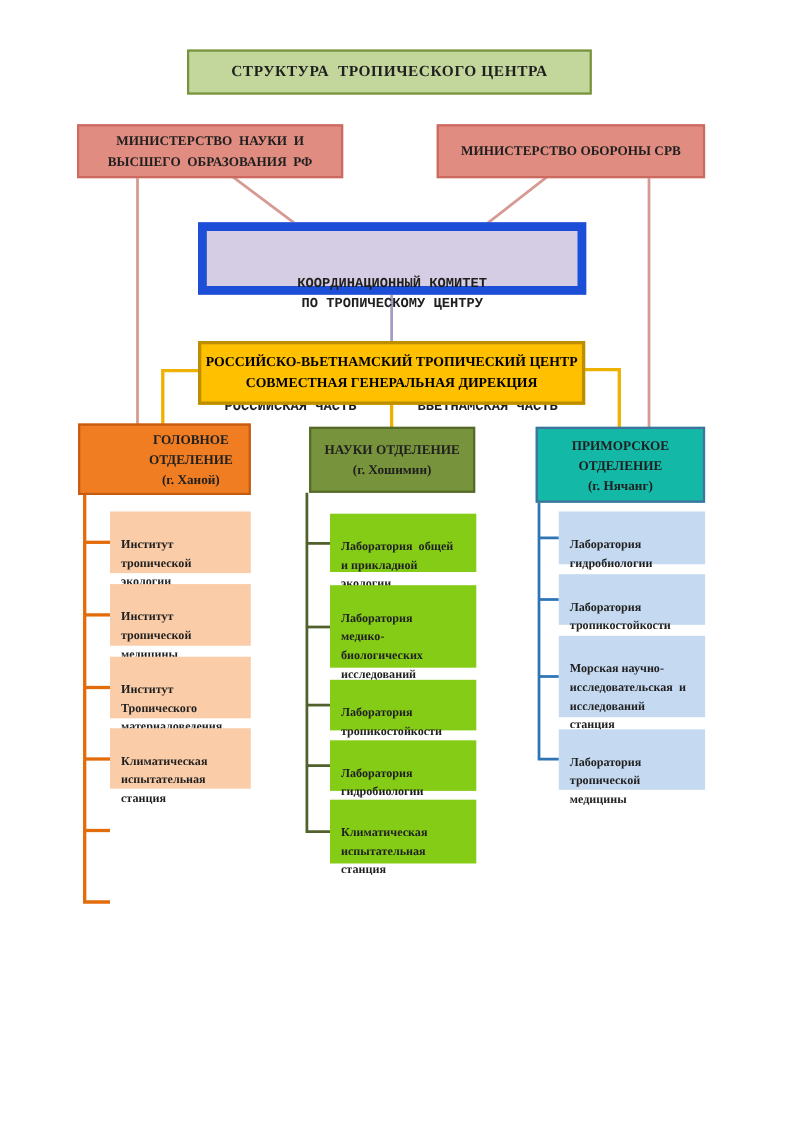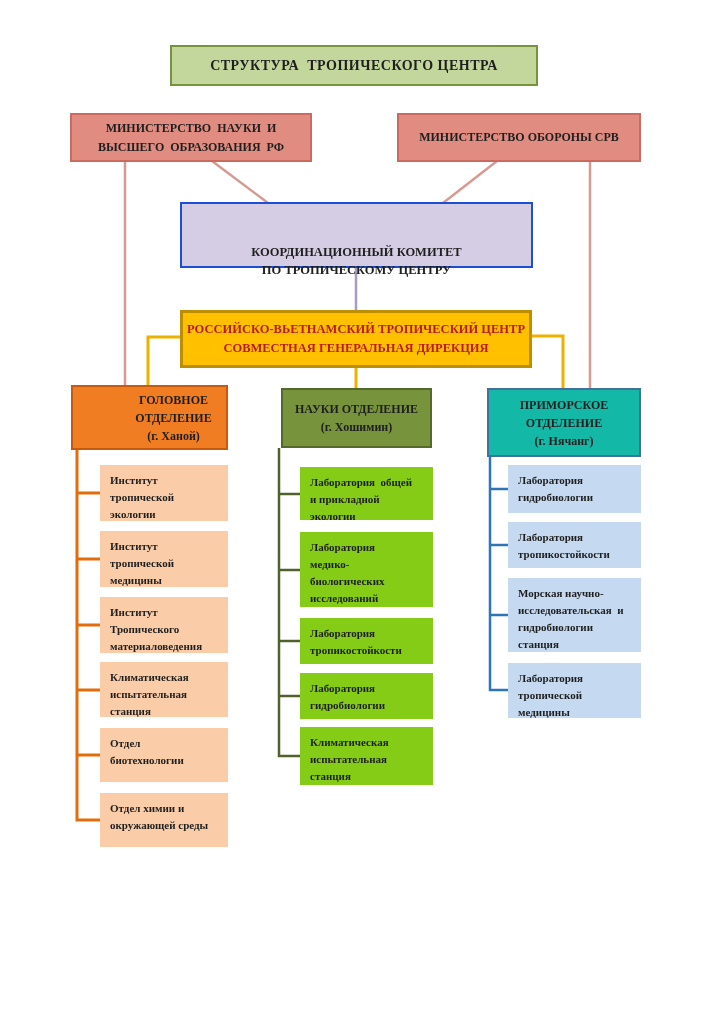--- a/index.html
+++ b/index.html
@@ -32,48 +32,48 @@
 
   .ministry {
     background:#E18C80; border:2px solid #CD6A60;
     font-size:12px; line-height:19px;
   }
   .ministry-left  { left:70px;  top:113px; width:242px; height:49px; }
   .ministry-right { left:397px; top:113px; width:244px; height:49px; }
 
   .committee {
     left:180px; top:202px; width:353px; height:66px;
-    background:#D5CDE3; border:2px solid #1d4ed8;
-    display:block; text-align:center;
+    background:#D5CDE3; border:8px solid #1d4ed8;
+    display:block; text-align:center;font-family:Liberation Mono, monospace;
   }
   .committee-title { font-size:12.5px; line-height:18px; padding-top:3px; white-space:pre-wrap; }
   .committee-divider { height:2px; background:#111111; margin-top:2px; }
   .committee-parts {
     display:flex; justify-content:space-between;
     padding:2px 18px 0 16px; font-size:12.5px;
   }
 
   .directorate {
     left:180px; top:310px; width:352px; height:58px;
     background:#FFC000; border:3px solid #BD8E00;
-    font-size:12.5px; line-height:19px; color:#b91c1c;
+    font-size:12.5px; line-height:19px; color:#000000;
   }
 
   .branch-head { font-size:12px; line-height:18px; }
   .branch-head-hanoi   { left:71px;  top:385px; width:157px; height:65px; background:#F07D22; border:2px solid #C55A11;padding-left:48px; }
   .branch-head-south   { left:281px; top:388px; width:151px; height:60px; background:#77933C; border:2px solid #55692A; }
   .branch-head-coastal { left:487px; top:388px; width:154px; height:69px; background:#14b8a6; border:2px solid #41719C; }
 
   .u {
     position:absolute;
     box-sizing:border-box;
     font-weight:bold;
     white-space:pre-wrap;
     font-size:11px; line-height:17px;
-    padding:7px 4px 0 10px;
+    padding:22px 4px 0 10px;
     text-align:left;
   }
   .u-left  { background:#FACDA8; left:100px; width:128px; }
   .u-mid   { background:#84cc16; left:300px; width:133px; }
   .u-right { background:#C5D9F1; left:508px; width:133px; }
 
   .lc1{top:465px;height:56px} .lc2{top:531px;height:56px} .lc3{top:597px;height:56px}
   .lc4{top:662px;height:55px} .lc5{top:728px;height:54px} .lc6{top:793px;height:54px}
   .mc1{top:467px;height:53px} .mc2{top:532px;height:75px} .mc3{top:618px;height:46px}
   .mc4{top:673px;height:46px} .mc5{top:727px;height:58px}
@@ -151,24 +151,20 @@
 экологии</div>
   <div class="u u-left lc2">Институт
 тропической
 медицины</div>
   <div class="u u-left lc3">Институт
 Тропического
 материаловедения</div>
   <div class="u u-left lc4">Климатическая
 испытательная
 станция</div>
-  <div class="u u-left lc5">Отдел
-биотехнологии</div>
-  <div class="u u-left lc6">Отдел химии и
-окружающей среды</div>
 
   <div class="u u-mid mc1">Лаборатория  общей
 и прикладной
 экологии</div>
   <div class="u u-mid mc2">Лаборатория
 медико-
 биологических
 исследований</div>
   <div class="u u-mid mc3">Лаборатория
 тропикостойкости</div>
@@ -177,19 +173,19 @@
   <div class="u u-mid mc5">Климатическая
 испытательная
 станция</div>
 
   <div class="u u-right rc1">Лаборатория
 гидробиологии</div>
   <div class="u u-right rc2">Лаборатория
 тропикостойкости</div>
   <div class="u u-right rc3">Морская научно-
 исследовательская  и
-гидробиологии
+исследований
 станция</div>
   <div class="u u-right rc4">Лаборатория
 тропической
 медицины</div>
 
 </div>
 
 </body></html>

